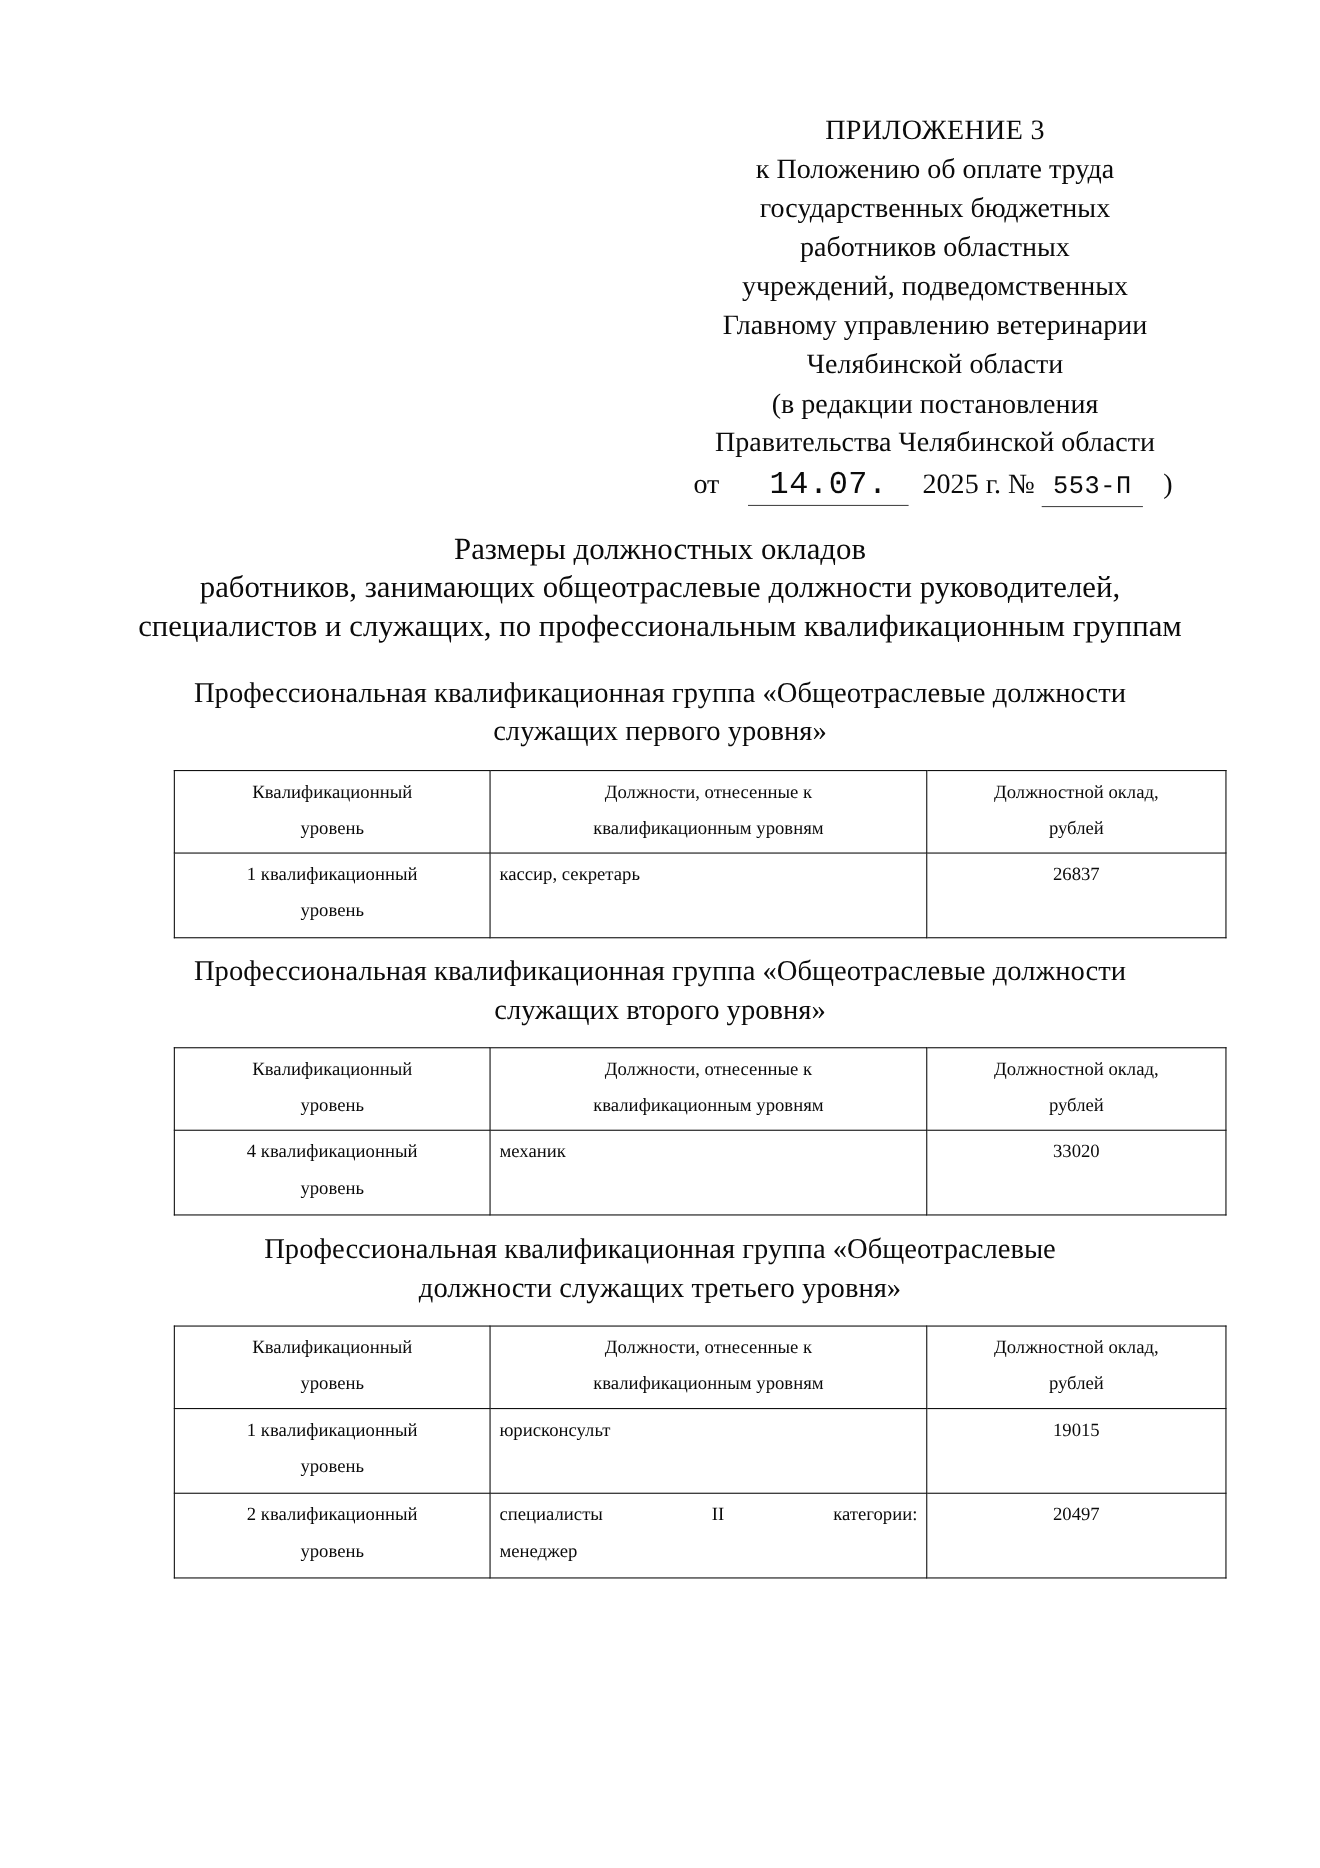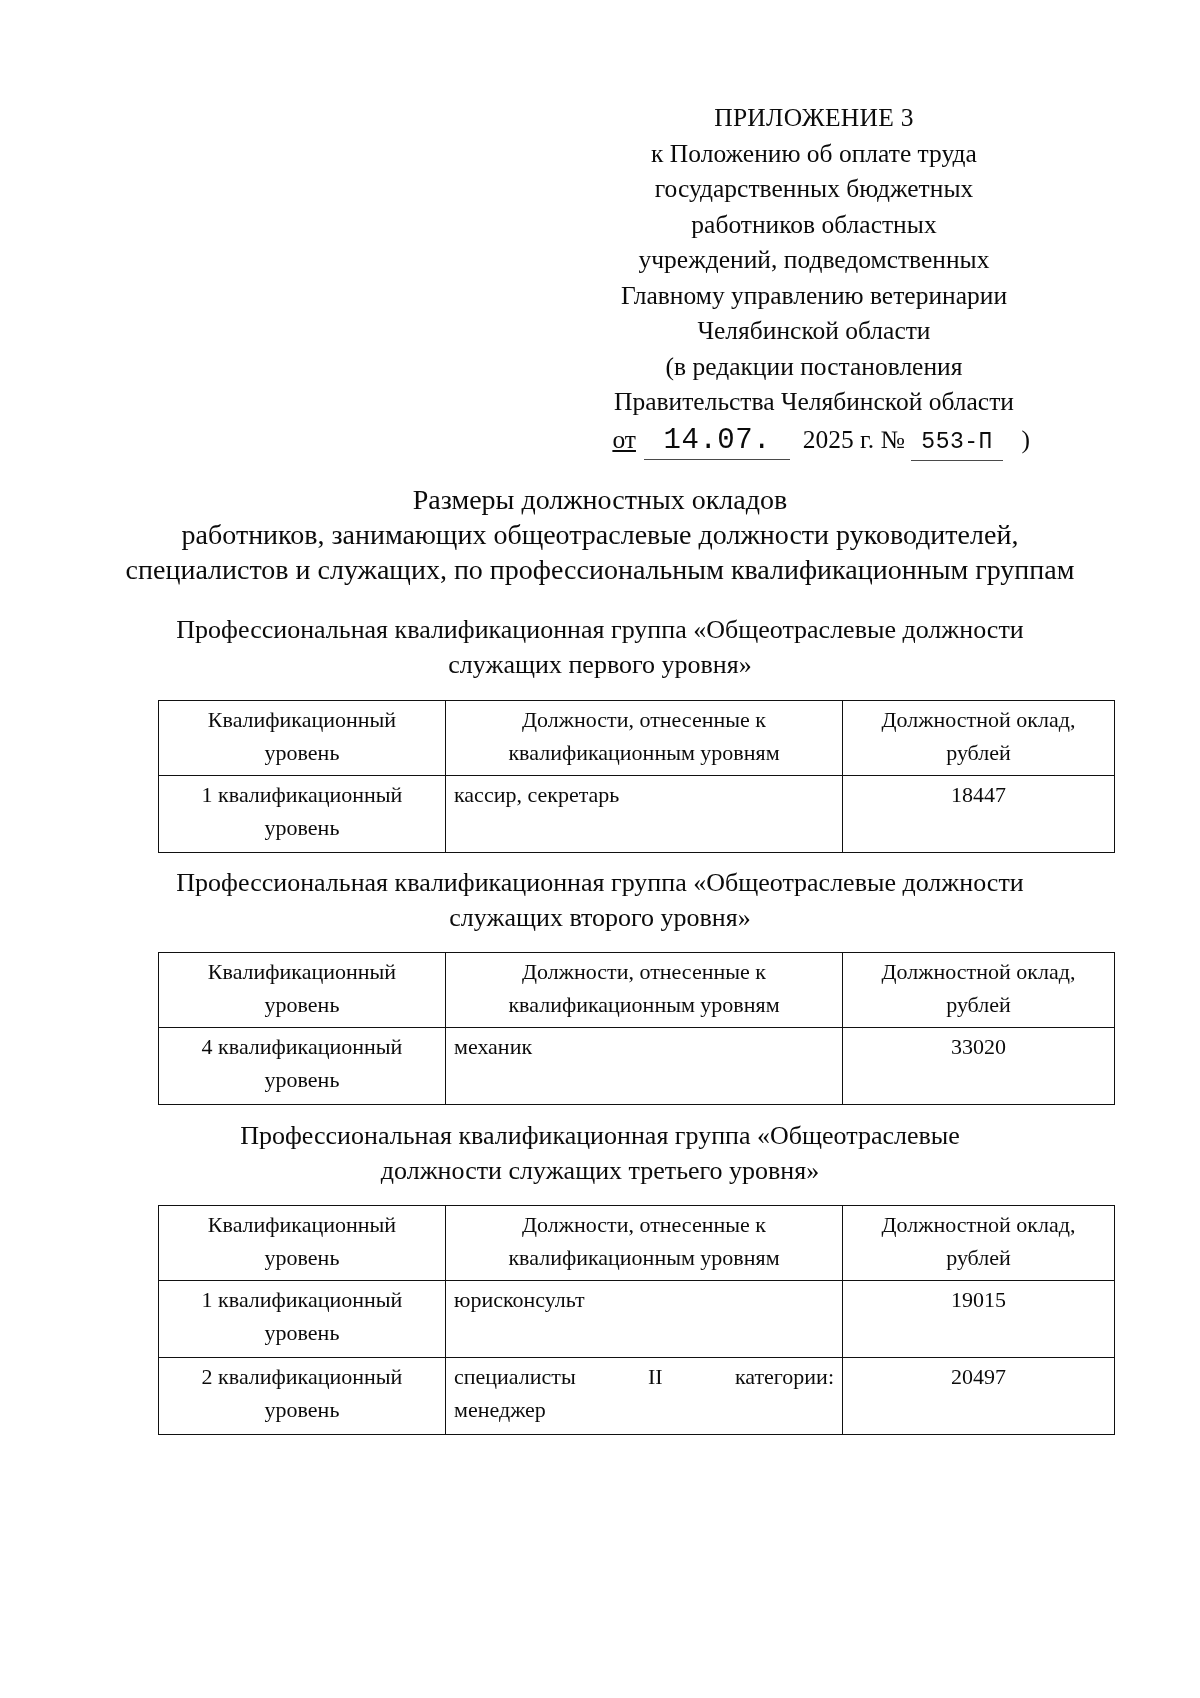--- a/index.html
+++ b/index.html
@@ -16,21 +16,21 @@
     background: #ffffff;
     font-family: "Liberation Serif", "DejaVu Serif", serif;
     color: #0b0b0b;
     overflow: hidden;
   }
 
   
   .header-block {
     position: absolute;
     top: 100px;
-    left: 584px;
+    left: 620px;
     width: 460px;
     text-align: center;
     font-size: 25.5px;
     line-height: 35.5px;
   }
   .header-block .hdr-line {
     white-space: nowrap;
   }
   .header-block .hdr-title {
     letter-spacing: 0.3px;
@@ -38,21 +38,21 @@
 
   
   .date-line {
     margin-top: 2px;
     white-space: nowrap;
     font-size: 25.5px;
     line-height: 36px;
     text-align: right;
     padding-right: 14px;
   }
-  .date-line .lbl-ot { margin-right: 2px; text-decoration: underline; }
+  .date-line .lbl-ot { margin-right: 20px; }
   .blank {
     display: inline-block;
     border-bottom: 1.6px solid #4a4a4a;
     text-align: center;
     vertical-align: baseline;
   }
   .blank-date {
     width: 146px;
     font-family: "Liberation Mono", "DejaVu Sans Mono", monospace;
     font-size: 29px;
@@ -88,21 +88,21 @@
     font-size: 26px;
     line-height: 35px;
   }
   .section-heading .s-line { white-space: nowrap; }
 
   
   table.salary-table {
     position: absolute;
     border-collapse: collapse;
     table-layout: fixed;
-    font-size: 22px;
+    font-size: 17px;
     line-height: 33px;
     background: #fff;
   }
   table.salary-table td {
     border: 1.7px solid #111;
     padding: 2px 8px 4px 8px;
     vertical-align: top;
   }
   table.salary-table td.c-level {
     width: 270px;
@@ -191,21 +191,21 @@
     </thead>
     <tbody>
       <tr class="cell-pad-row">
         <td class="c-level">
           <span class="hdr-cell-two">1 квалификационный</span>
           <span class="hdr-cell-two">уровень</span>
         </td>
         <td class="c-pos">
           <span class="plain">кассир, секретарь</span>
         </td>
-        <td class="c-sal">18447</td>
+        <td class="c-sal">26837</td>
       </tr>
     </tbody>
   </table>
 
   <div class="section-heading" style="top:865px;">
     <div class="s-line">Профессиональная квалификационная группа «Общеотраслевые должности</div>
     <div class="s-line">служащих второго уровня»</div>
   </div>
 
   <table class="salary-table" style="top:952px; left:158px;">

